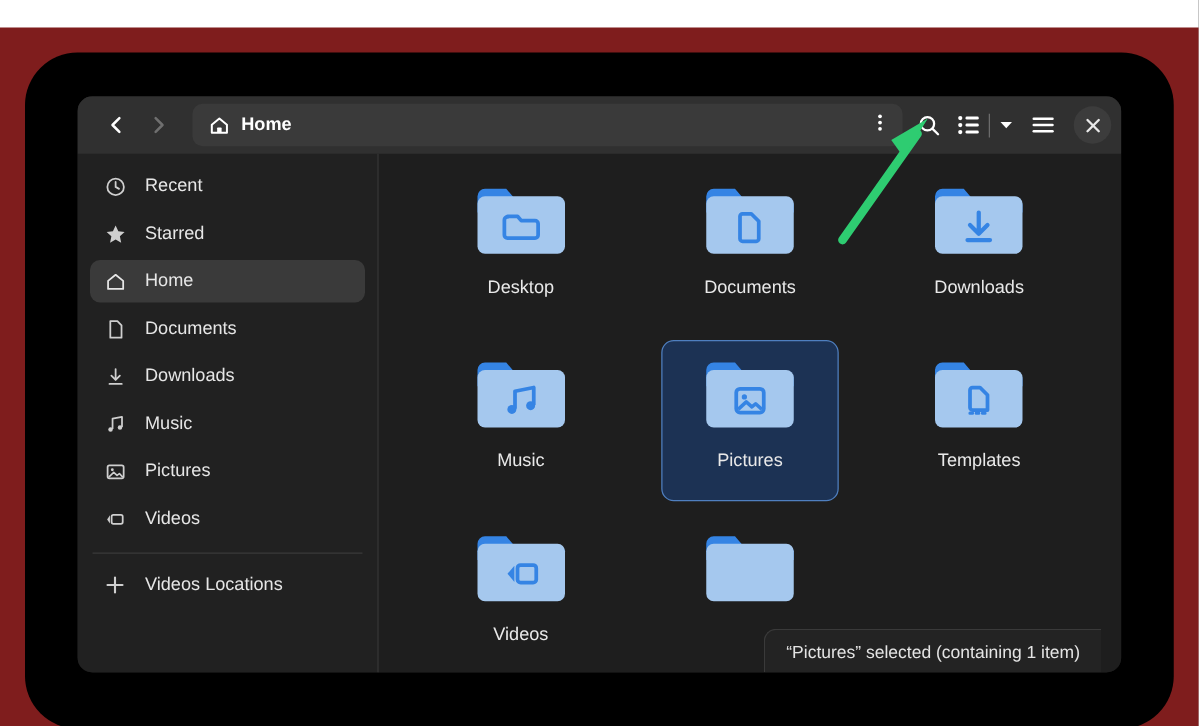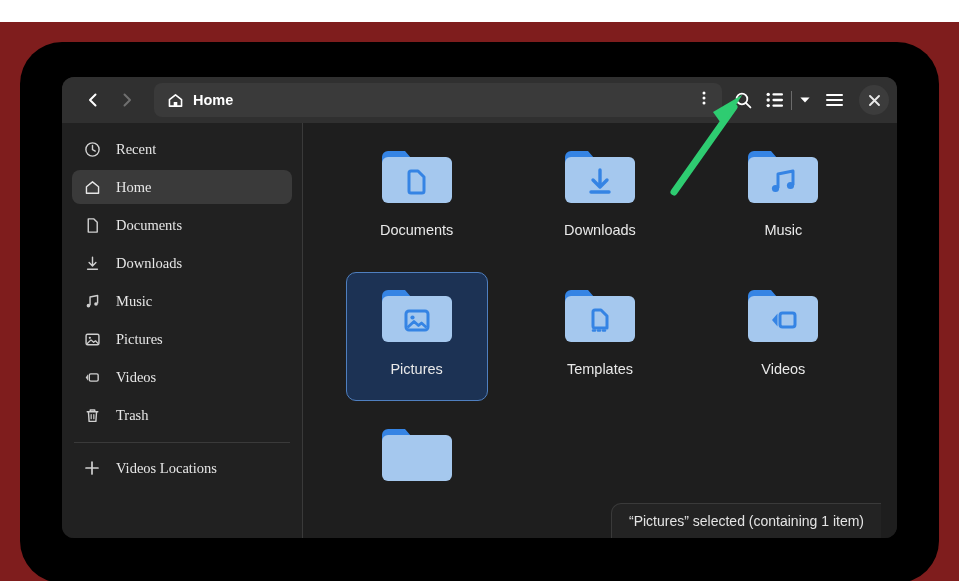--- a/index.html
+++ b/index.html
@@ -148,21 +148,20 @@
 
   .sidebar-item {
     height: 34px;
     display: flex;
     align-items: center;
     border-radius: 8px;
     padding: 0 10px;
     margin-bottom: 4px;
     cursor: pointer;
     flex: none;
-    font-family: Liberation Serif, serif;
   }
   .sidebar-item.selected { background: #3a3a3a; }
   .sidebar-icon {
     width: 20px;
     flex: none;
     display: flex;
     align-items: center;
     justify-content: center;
     color: #cfcfcf;
   }
@@ -361,20 +360,28 @@
         <div class="sidebar-item">
           <span class="sidebar-icon">
             <svg width="17" height="17" viewBox="0 0 18 18" fill="none">
               <circle cx="9" cy="9" r="7" stroke="#cfcfcf" stroke-width="1.5"></circle>
               <path d="M9 4.8 L9 9 L11.9 10.7" stroke="#cfcfcf" stroke-width="1.5" stroke-linecap="round"></path>
             </svg>
           </span>
           <span class="sidebar-label">Recent</span>
         </div>
 
+        <div class="sidebar-item">
+          <span class="sidebar-icon">
+            <svg width="17" height="17" viewBox="0 0 18 18">
+              <path d="M9 1.4 L11.3 6.4 L16.6 7.0 L12.6 10.6 L13.7 16 L9 13.3 L4.3 16 L5.4 10.6 L1.4 7.0 L6.7 6.4 Z" fill="#cfcfcf"></path>
+            </svg>
+          </span>
+          <span class="sidebar-label">Starred</span>
+        </div>
 
         <div class="sidebar-item selected">
           <span class="sidebar-icon">
             <svg width="17" height="17" viewBox="0 0 18 18" fill="none">
               <path d="M2.6 8.2 L9 3 L15.4 8.2 L15.4 15 L2.6 15 Z" stroke="#e6e6e6" stroke-width="1.5" stroke-linejoin="round"></path>
             </svg>
           </span>
           <span class="sidebar-label">Home</span>
         </div>
 
@@ -422,49 +429,50 @@
         <div class="sidebar-item">
           <span class="sidebar-icon">
             <svg width="17" height="17" viewBox="0 0 18 18" fill="none">
               <rect x="5.6" y="5.2" width="9.4" height="7.6" rx="1.5" stroke="#cfcfcf" stroke-width="1.5"></rect>
               <path d="M4.2 5.6 L4.2 12.4 L1.8 9.0 Z" fill="#cfcfcf"></path>
             </svg>
           </span>
           <span class="sidebar-label">Videos</span>
         </div>
 
-        <div class="sidebar-item">
-          <span class="sidebar-icon">
-            <svg width="17" height="17" viewBox="0 0 18 18" fill="none">
-              <path d="M3.4 5 L14.6 5" stroke="#cfcfcf" stroke-width="1.5" stroke-linecap="round"></path>
-              <path d="M6.6 5 L6.6 3.2 L11.4 3.2 L11.4 5" stroke="#cfcfcf" stroke-width="1.5" stroke-linejoin="round"></path>
-              <path d="M4.7 5 L5.4 15.2 L12.6 15.2 L13.3 5" stroke="#cfcfcf" stroke-width="1.5" stroke-linejoin="round"></path>
-              <path d="M7.6 8 L7.6 12.4 M10.4 8 L10.4 12.4" stroke="#cfcfcf" stroke-width="1.3" stroke-linecap="round"></path>
-            </svg>
-          </span>
-          <span class="sidebar-label">Trash</span>
-        </div>
 
         <div id="sidebar-divider"></div>
 
         <div class="sidebar-item">
           <span class="sidebar-icon">
             <svg width="18" height="18" viewBox="0 0 18 18" fill="none">
               <path d="M9 3 L9 15 M3 9 L15 9" stroke="#cfcfcf" stroke-width="1.7" stroke-linecap="round"></path>
             </svg>
           </span>
           <span class="sidebar-label">Videos Locations</span>
         </div>
 
       </div>
 
       <div id="content-area">
 
         <div id="folder-grid">
 
+          <div class="folder-item">
+            <span class="folder-icon">
+              <svg viewBox="0 0 78 72" width="78" height="72">
+                <path d="M4 14 a6 6 0 0 1 6-6 h17 l6 7 h35 a6 6 0 0 1 6 6 v6 H4 Z" fill="#3584e4"></path>
+                <path d="M4 20 a6 6 0 0 1 6-6 h58 a6 6 0 0 1 6 6 v34 a6 6 0 0 1 -6 6 H10 a6 6 0 0 1 -6 -6 Z" fill="#a5c8ee"></path>
+                <g>
+                  <path d="M28 30 h8 l3 3.5 h11 a2.5 2.5 0 0 1 2.5 2.5 v9 a2.5 2.5 0 0 1 -2.5 2.5 H28 a2.5 2.5 0 0 1 -2.5 -2.5 v-12 a2.5 2.5 0 0 1 2.5 -2.5 Z" fill="none" stroke="#3584e4" stroke-width="3" stroke-linejoin="round"></path>
+                </g>
+              </svg>
+            </span>
+            <span class="folder-label">Desktop</span>
+          </div>
 
           <div class="folder-item">
             <span class="folder-icon">
               <svg viewBox="0 0 78 72" width="78" height="72">
                 <path d="M4 14 a6 6 0 0 1 6-6 h17 l6 7 h35 a6 6 0 0 1 6 6 v6 H4 Z" fill="#3584e4"></path>
                 <path d="M4 20 a6 6 0 0 1 6-6 h58 a6 6 0 0 1 6 6 v34 a6 6 0 0 1 -6 6 H10 a6 6 0 0 1 -6 -6 Z" fill="#a5c8ee"></path>
                 <g>
                   <path d="M33 28 h7 l6 6 v14 a2 2 0 0 1 -2 2 H33 a2 2 0 0 1 -2 -2 V30 a2 2 0 0 1 2 -2 Z" fill="none" stroke="#3584e4" stroke-width="3" stroke-linejoin="round"></path>
                 </g>
               </svg>

